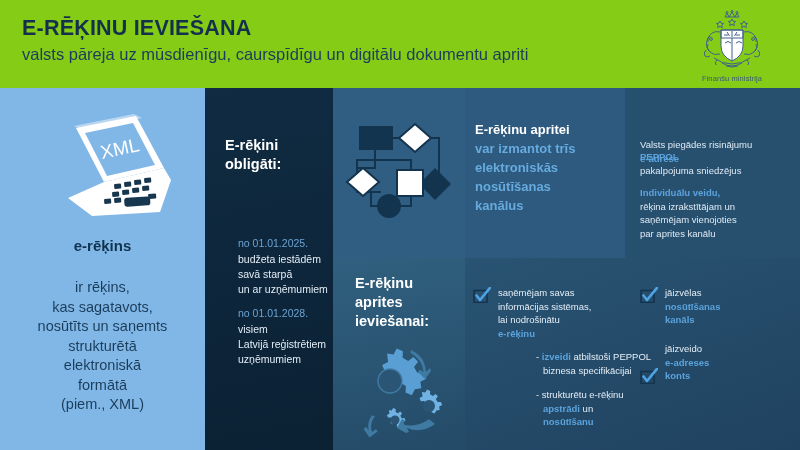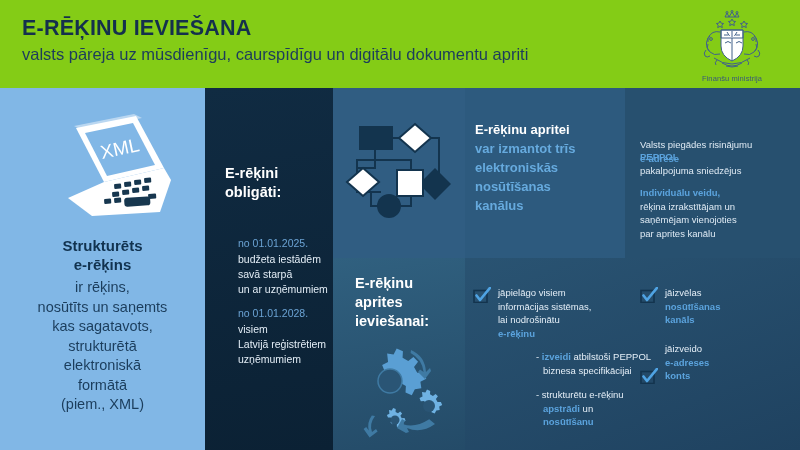--- a/index.html
+++ b/index.html
@@ -120,21 +120,21 @@
     width: 205px;
     text-align: center;
     font-size: 14.5px;
     color: #1b3d5c;
     line-height: 19.5px;
   }
 
   
   .oblig-heading {
     position: absolute;
-    left: 20px; top: 76px;
+    left: 20px; top: 48px;
     font-size: 14.5px;
     font-weight: bold;
     color: #ffffff;
     line-height: 19px;
   }
   .date-block { position: absolute; left: 20px; margin-left: 13px; }
   .date-block.one { top: 148px; }
   .date-block.two { top: 218px; }
   .date-label {
     font-size: 10.5px;
@@ -309,28 +309,27 @@
         <rect x="94" y="82" width="7" height="5" rx="1" transform="rotate(-4 94 82)"></rect>
         <rect x="104" y="80" width="7" height="5" rx="1" transform="rotate(-4 104 80)"></rect>
         <rect x="66" y="93" width="7" height="5" rx="1" transform="rotate(-4 66 93)"></rect>
         <rect x="76" y="92" width="7" height="5" rx="1" transform="rotate(-4 76 92)"></rect>
         <rect x="110" y="88" width="8" height="5" rx="1" transform="rotate(-4 110 88)"></rect>
         <rect x="86" y="92" width="26" height="9" rx="3" transform="rotate(-4 86 92)"></rect>
       </g>
     </svg>
 
     <div class="left-heading">
-      <div>Strukturēts</div>
       <div>e-rēķins</div>
     </div>
 
     <div class="left-body">
       <div>ir rēķins,</div>
+      <div>kas sagatavots,</div>
       <div>nosūtīts un saņemts</div>
-      <div>kas sagatavots,</div>
       <div>strukturētā</div>
       <div>elektroniskā</div>
       <div>formātā</div>
       <div>(piem., XML)</div>
     </div>
   </div>
 
   <div class="panel panel-obligate">
     <div class="oblig-heading">
       <div>E-rēķini</div>
@@ -444,21 +443,21 @@
   <div class="check-col mid">
 
     <div class="check-item" style="left:8px; top:28px; width:150px;">
       <span class="check-box">
         <svg width="18" height="16" viewBox="0 0 18 16">
           <rect x="1" y="3.5" width="13" height="12" fill="none" stroke="#13344e" stroke-width="1.6"></rect>
           <path d="M3.5 8.5 L7 13 L17 0.8" fill="none" stroke="#4fa3e3" stroke-width="2.6" stroke-linecap="round" stroke-linejoin="round"></path>
         </svg>
       </span>
       <span class="check-text">
-        <span>jāpielāgo visiem</span><br>
+        <span>saņēmējam savas</span><br>
         <span>informācijas sistēmas,</span><br>
         <span>lai nodrošinātu</span><br>
         <span class="accent">e-rēķinu</span>
       </span>
     </div>
 
     <div class="sub-item" style="left:31px; top:92px; width:128px;">
       <span>-&nbsp;</span><span class="accent">izveidi</span><span> atbilstoši PEPPOL</span><br>
       <span style="padding-left:7px;">biznesa specifikācijai</span>
     </div>

